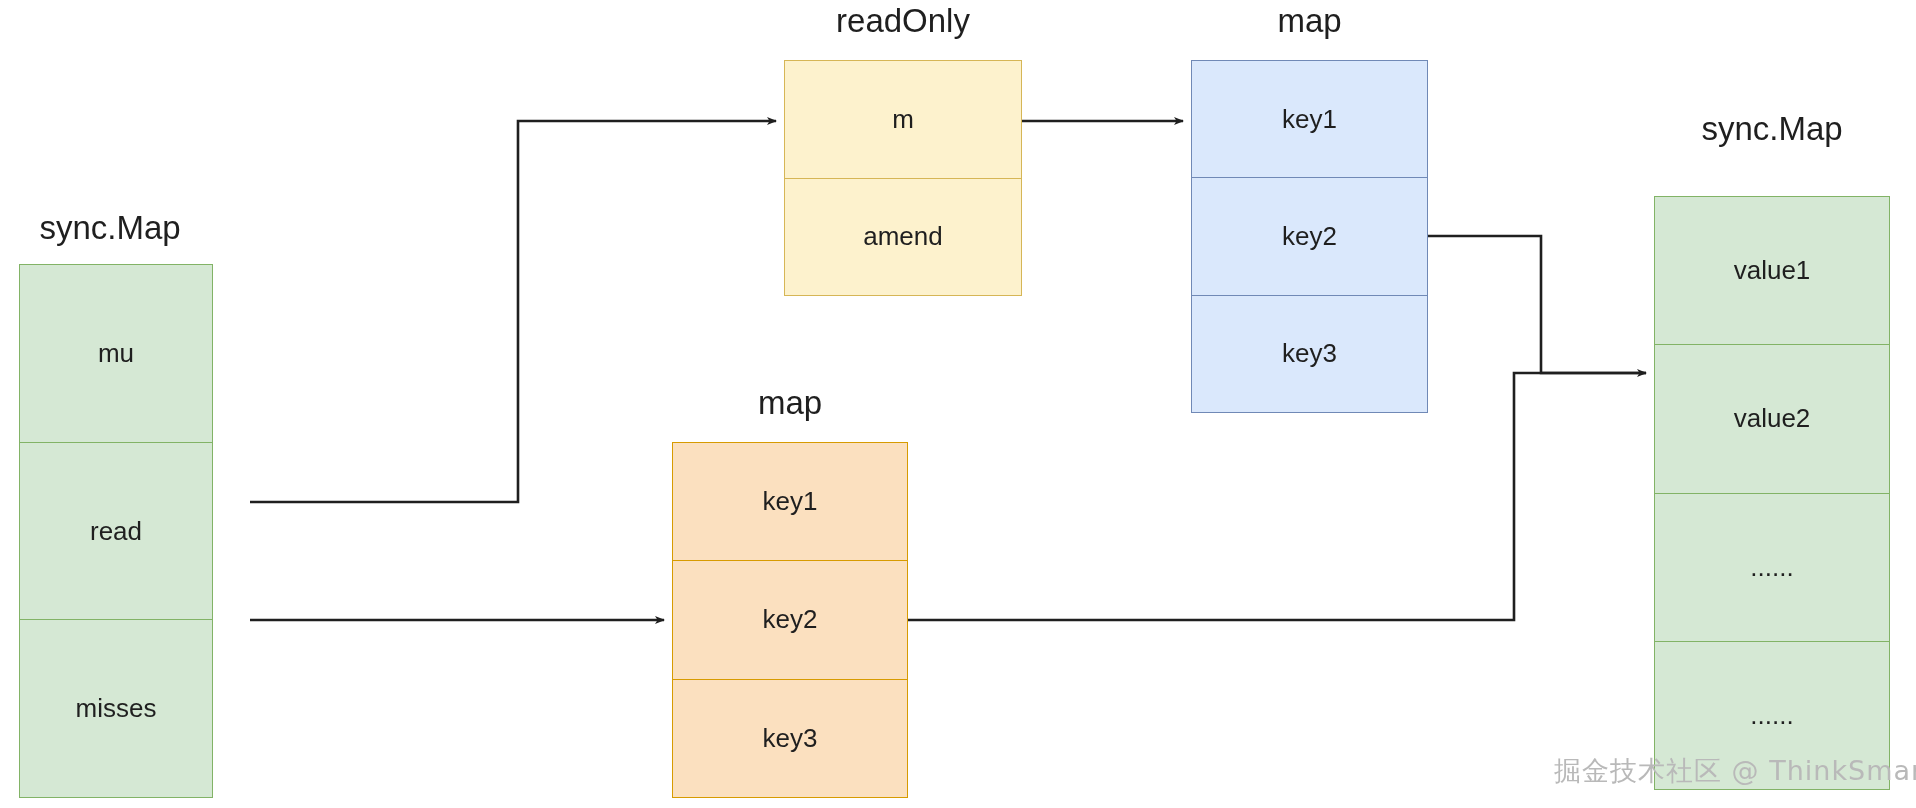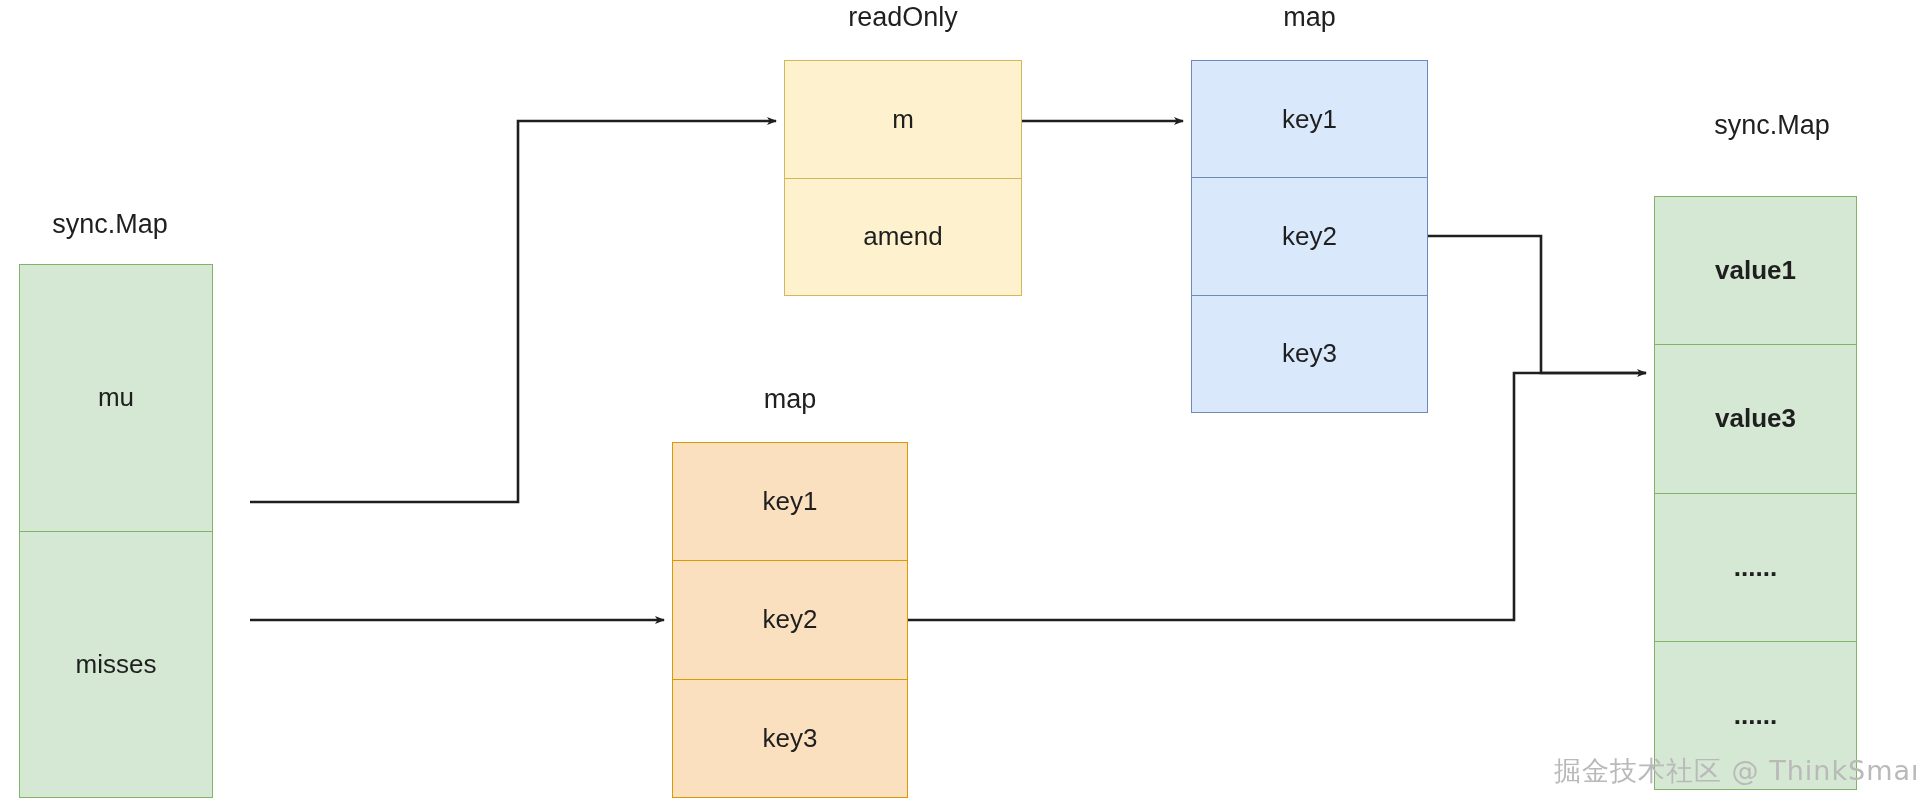--- a/index.html
+++ b/index.html
@@ -18,21 +18,21 @@
   }
   .svg-layer {
     position: absolute;
     left: 0; top: 0;
     width: 1916px;
     height: 808px;
     pointer-events: none;
   }
   .box-title {
     position: absolute;
-    font-size: 27px;
+    font-size: 33px;
     color: #1f1f1f;
     white-space: nowrap;
     text-align: center;
     letter-spacing: 0px;
   }
   .struct {
     position: absolute;
     display: flex;
     flex-direction: column;
     border: 1.5px solid;
@@ -91,20 +91,21 @@
     <path d="M 1022,121 L 1183,121" fill="none" stroke="#1f1f1f" stroke-width="2.6" marker-end="url(#arrowhead)"></path>
 
     <path d="M 1428,236 L 1541,236 L 1541,373 L 1646,373" fill="none" stroke="#1f1f1f" stroke-width="2.6" marker-end="url(#arrowhead)"></path>
 
     <path d="M 908,620 L 1514,620 L 1514,373 L 1646,373" fill="none" stroke="#1f1f1f" stroke-width="2.6"></path>
   </svg>
 
   <div class="box-title" style="left:13px; top:209px; width:194px;">sync.Map</div>
   <div class="struct green" style="left:19px; top:264px; width:194px; height:534px;">
     <div class="cell">mu</div>
+    <div class="cell">read</div>
     <div class="cell">misses</div>
   </div>
 
   <div class="box-title" style="left:784px; top:2px; width:238px;">readOnly</div>
   <div class="struct yellow" style="left:784px; top:60px; width:238px; height:236px;">
     <div class="cell">m</div>
     <div class="cell">amend</div>
   </div>
 
   <div class="box-title" style="left:1191px; top:2px; width:237px;">map</div>
@@ -115,22 +116,22 @@
   </div>
 
   <div class="box-title" style="left:672px; top:384px; width:236px;">map</div>
   <div class="struct orange" style="left:672px; top:442px; width:236px; height:356px;">
     <div class="cell">key1</div>
     <div class="cell">key2</div>
     <div class="cell">key3</div>
   </div>
 
   <div class="box-title" style="left:1654px; top:110px; width:236px;">sync.Map</div>
-  <div class="struct green" style="left:1654px; top:196px; width:203px; height:594px;font-weight:bold;">
+  <div class="struct green" style="left:1654px; top:196px; width:236px; height:594px;">
     <div class="cell">value1</div>
-    <div class="cell">value3</div>
+    <div class="cell">value2</div>
     <div class="cell">......</div>
     <div class="cell">......</div>
   </div>
 
   <div class="watermark" style="left:1554px; top:753px;">掘金技术社区 @ ThinkSmart</div>
 
 </div>
 
 </body></html>

